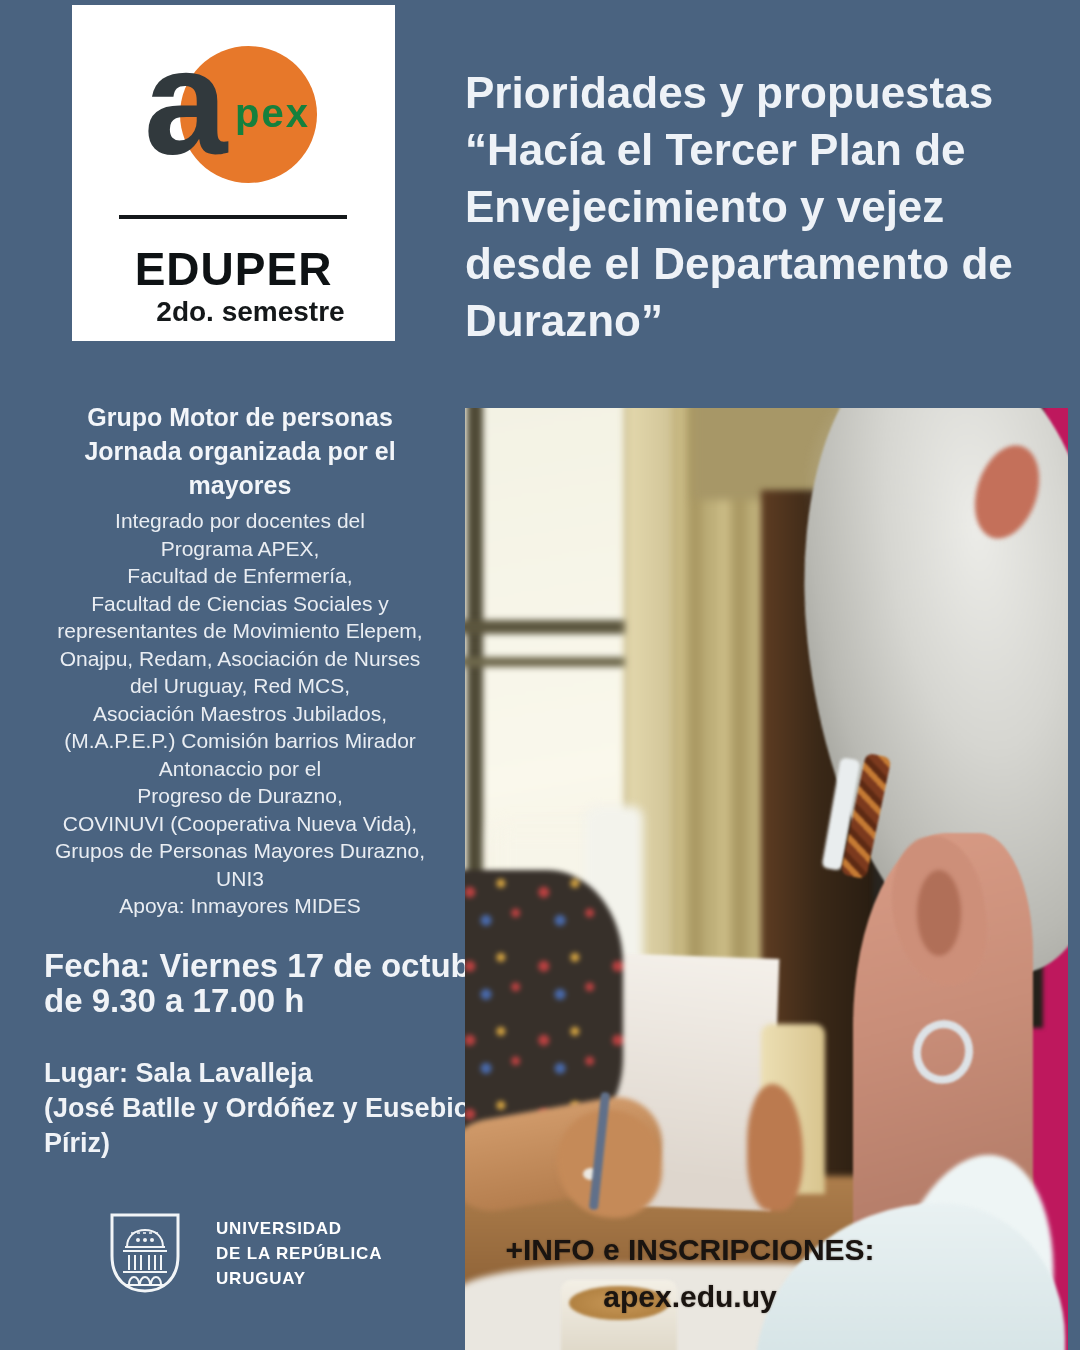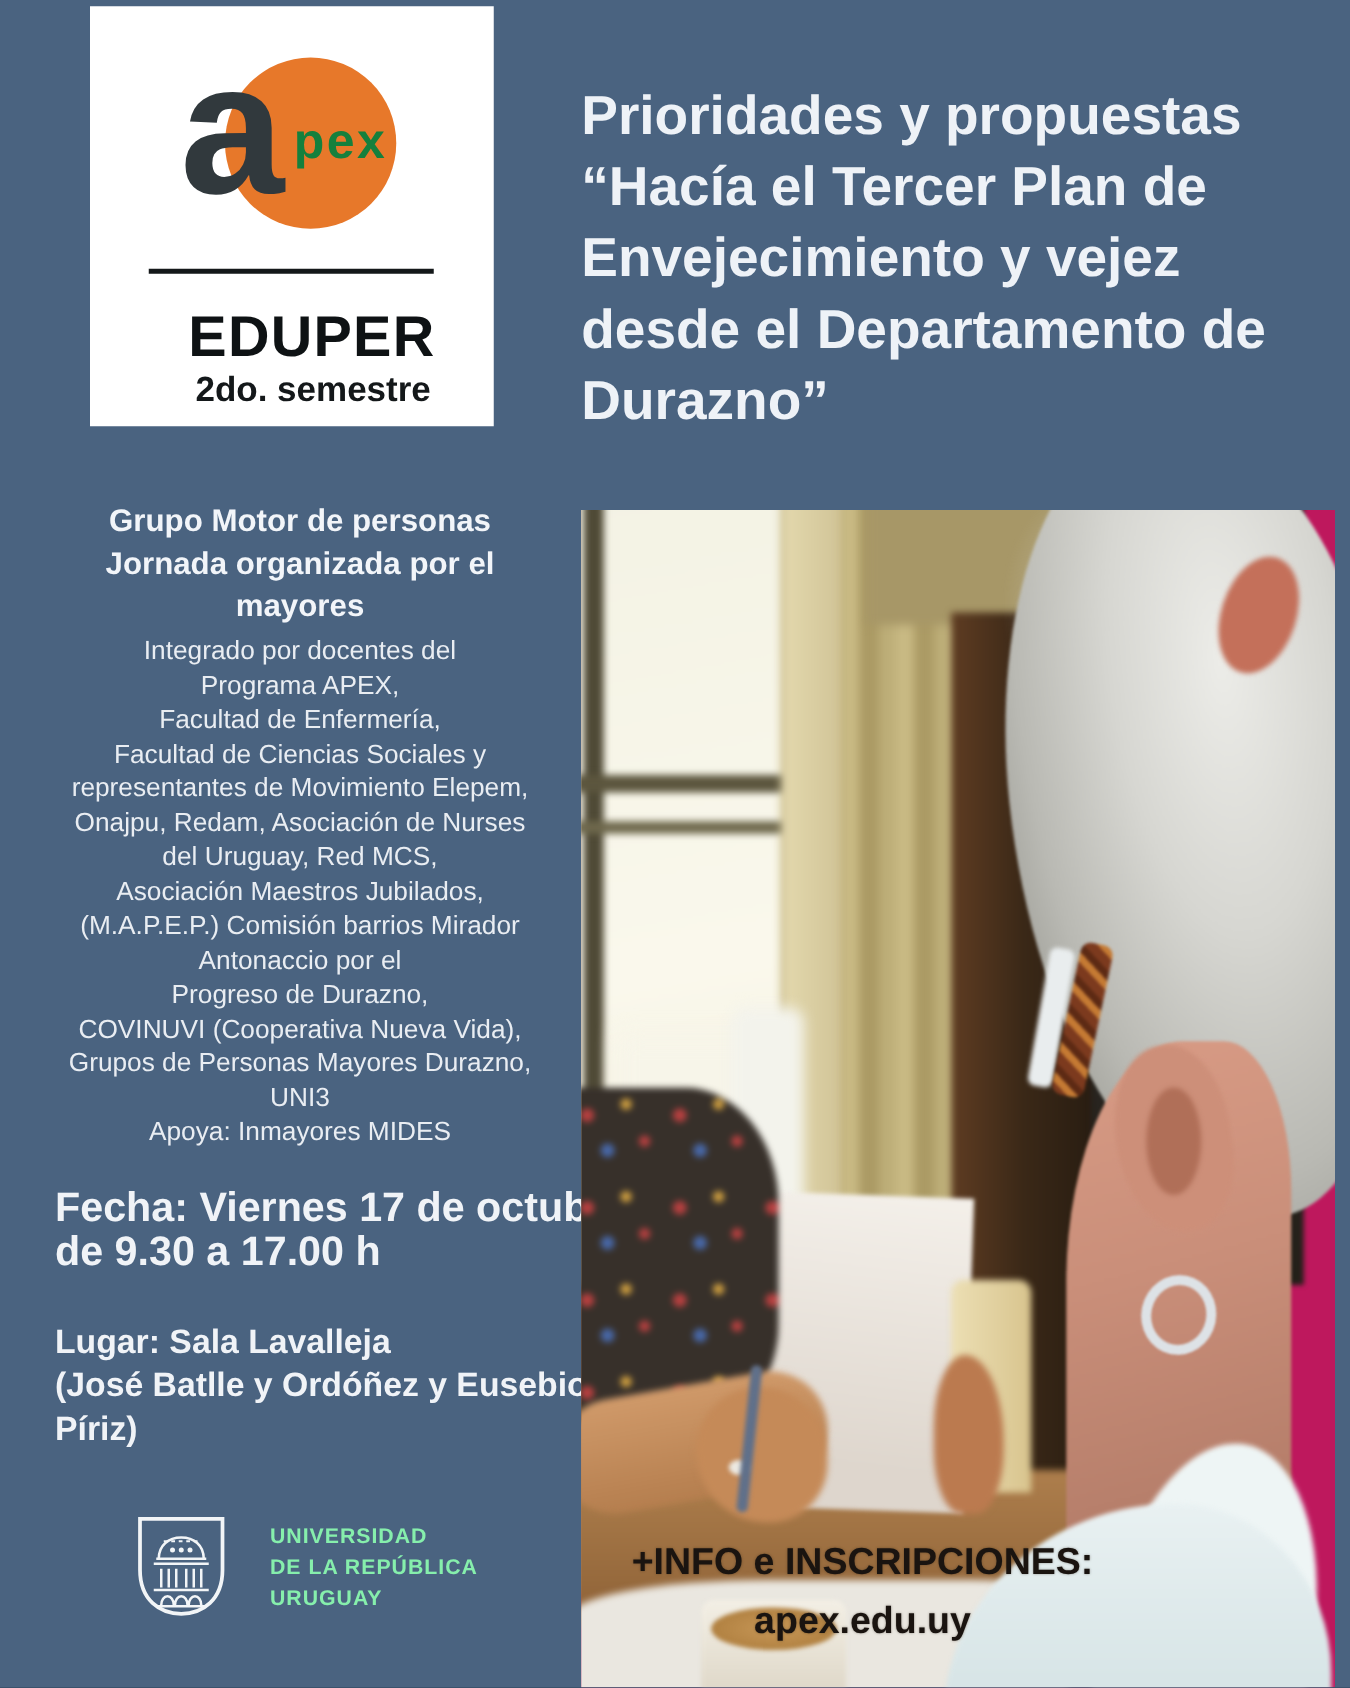--- a/index.html
+++ b/index.html
@@ -9,38 +9,38 @@
     font-family:"Liberation Sans", sans-serif;
   }
   .abs{position:absolute;}
 
   
   .card{left:72px;top:5px;width:323px;height:336px;background:#ffffff;}
   .logo-circle{left:108px;top:41px;width:137px;height:137px;border-radius:50%;background:#e7782a;}
   .logo-a{left:72px;top:22px;font-size:150px;line-height:150px;font-weight:700;color:#31393d;}
   .logo-pex{left:163px;top:88px;font-size:40px;line-height:40px;font-weight:700;color:#15803d;letter-spacing:2px;}
   .card-divider{left:47px;top:210px;width:228px;height:4px;background:#14181a;}
-  .card-program{left:0;top:237px;width:323px;text-align:center;font-size:46px;font-weight:800;letter-spacing:1px;color:#0e1214;margin-left:16px;}
+  .card-program{left:0;top:237px;width:323px;text-align:center;font-size:46px;font-weight:800;letter-spacing:1px;color:#0e1214;}
   .card-semester{left:0;top:291px;width:357px;text-align:center;font-size:28px;font-weight:700;color:#14181a;}
 
   
   .title{left:465px;top:64px;width:575px;font-size:44px;font-weight:700;line-height:57px;color:#eef2f7;}
 
   
   .organizers{left:20px;top:400px;width:440px;text-align:center;color:#e9edf2;}
   .org-heading{font-size:25px;font-weight:700;line-height:34px;color:#f2f5f9;}
   .org-lines{margin-top:5px;font-size:21px;font-weight:400;line-height:27.5px;}
 
   
   .schedule{left:44px;top:948px;font-size:33px;font-weight:700;line-height:35px;color:#f0f3f7;}
   .venue{left:44px;top:1056px;font-size:27px;font-weight:700;line-height:35px;color:#f0f3f7;}
 
   
   .udelar-shield{left:107px;top:1210px;width:76px;height:86px;}
-  .udelar-text{left:216px;top:1216px;font-size:17px;font-weight:700;letter-spacing:0.8px;line-height:25px;color:#86efac;}
+  .udelar-text{left:216px;top:1216px;font-size:17px;font-weight:700;letter-spacing:0.8px;line-height:25px;color:#ffffff;}
 
   
   .photo{left:465px;top:408px;width:555px;height:942px;overflow:hidden;background:#be185d;padding-left:48px;}
   .photo .abs{position:absolute;}
   .ph-wall{left:-10px;top:-10px;width:470px;height:880px;background:linear-gradient(100deg,#b5a775 0%,#a3925f 45%,#8f7f4f 75%);filter:blur(5px);}
   .ph-window{left:-10px;top:-10px;width:172px;height:630px;background:linear-gradient(170deg,#f3f2e4,#faf8ec 60%,#f1edda);filter:blur(4px);}
   .ph-win-bar-v{left:2px;top:-10px;width:16px;height:640px;background:#4f4a36;filter:blur(3px);}
   .ph-win-bar-h1{left:-10px;top:212px;width:175px;height:14px;background:#5c563e;filter:blur(3px);}
   .ph-win-bar-h2{left:-10px;top:249px;width:175px;height:10px;background:#6e684c;filter:blur(3px);}
   .ph-win-glow{left:30px;top:420px;width:140px;height:340px;background:#f7f5e9;filter:blur(9px);}

